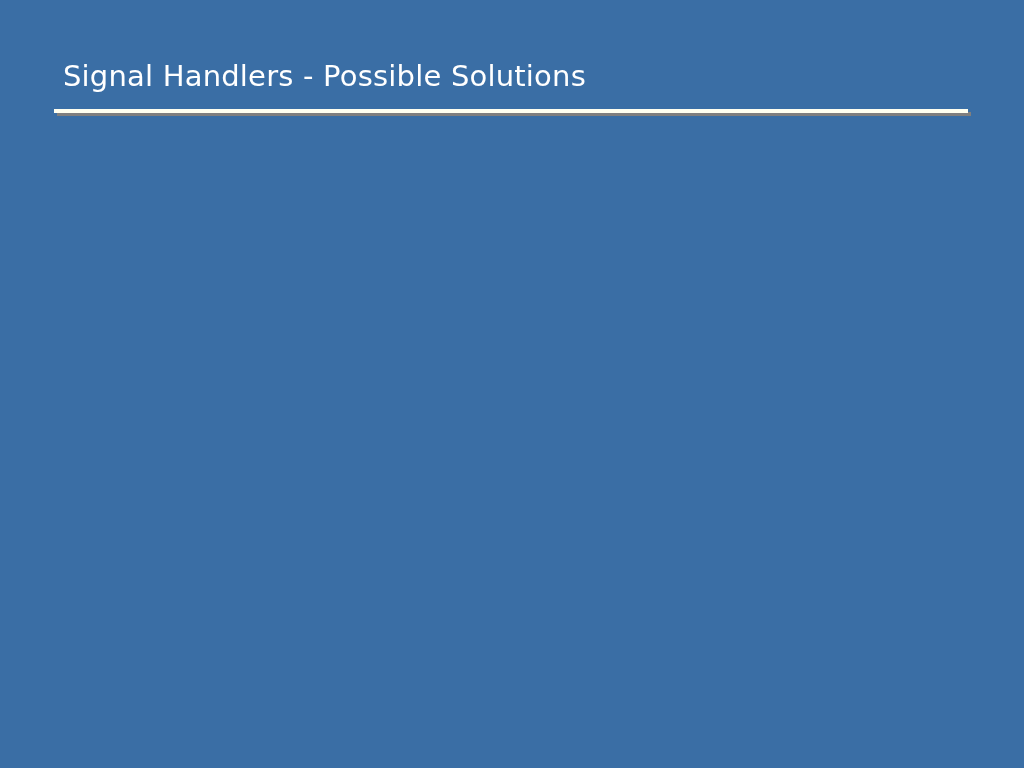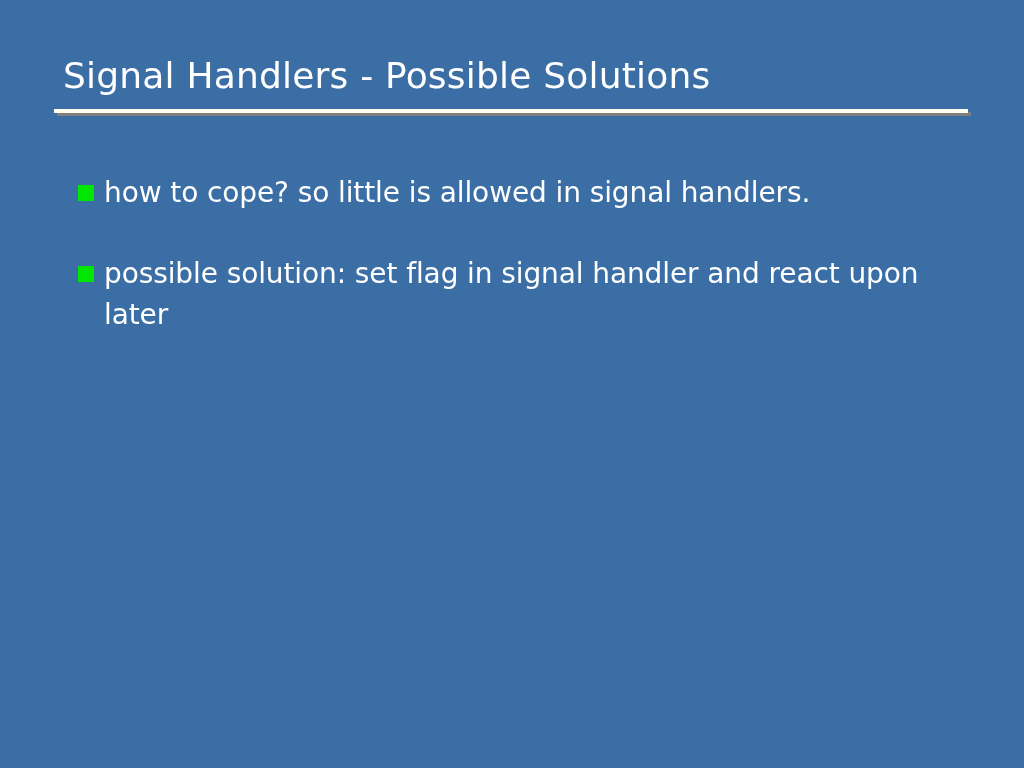--- a/index.html
+++ b/index.html
@@ -25,21 +25,21 @@
   
   #title-block {
     position: absolute;
     left: 54px;
     top: 50px;
     width: 916px;
   }
 
   #slide-title {
     font-family: "DejaVu Sans", "Liberation Sans", sans-serif;
-    font-size: 36px;
+    font-size: 29px;
     font-weight: 400;
     line-height: 52px;
     color: #ffffff;
     letter-spacing: 0.2px;
     white-space: nowrap;
     padding-left: 9px;
     margin: 0;
   }
 
   
@@ -105,27 +105,14 @@
 
   <div id="title-block">
     <h1 id="slide-title">Signal Handlers - Possible Solutions</h1>
 
     <div id="title-rule-wrap">
       <div id="title-rule-shadow"></div>
       <div id="title-rule"></div>
     </div>
   </div>
 
-  <div id="body-block">
-
-    <div class="bullet-row">
-      <span class="bullet-marker"></span>
-      <span class="bullet-text">how to cope? so little is allowed in signal handlers.</span>
-    </div>
-
-    <div class="bullet-row">
-      <span class="bullet-marker"></span>
-      <span class="bullet-text">possible solution: set flag in signal handler and react upon later</span>
-    </div>
-
-  </div>
 
 </div>
 
 </body></html>

